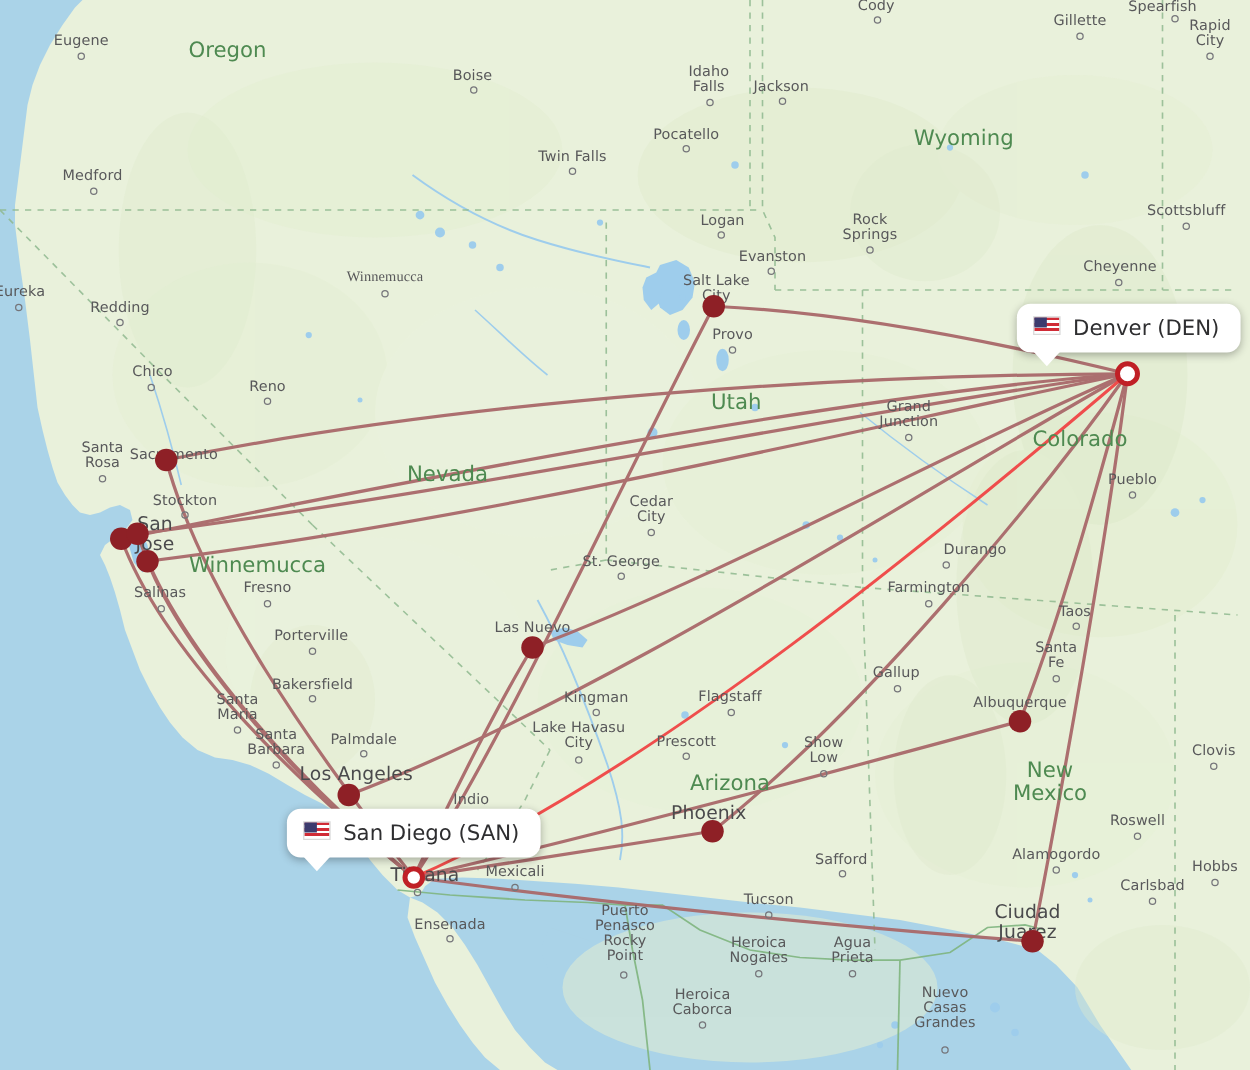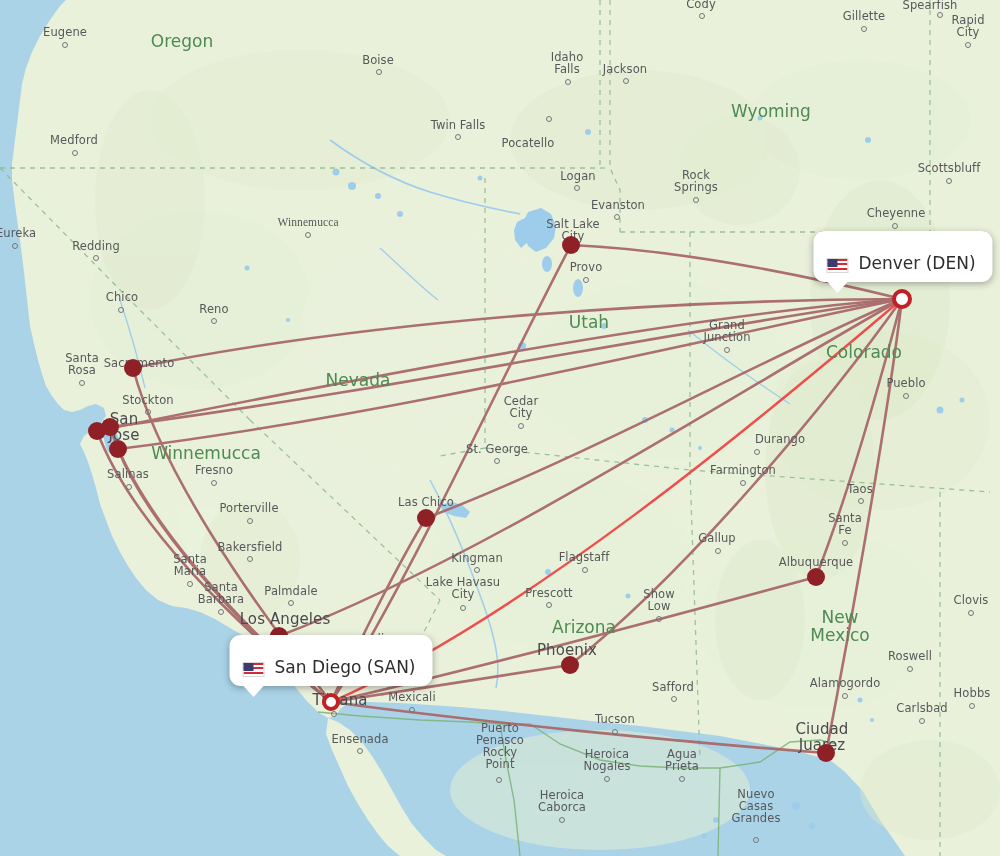--- a/index.html
+++ b/index.html
@@ -75,23 +75,23 @@
     background: #ffffff;
     border: 4px solid #c02026;
   }
 
   
   .tooltip {
     position: absolute;
     background: #ffffff;
     border-radius: 11px;
     box-shadow: 0 2px 7px rgba(0,0,0,.30);
-    padding: 22px 17px 9px 13px;
+    padding: 10px 17px 9px 13px;
     display: flex;
-    align-items: flex-end;
+    align-items: flex-start;
     gap: 10px;
     transform: translate(-50%, -100%);
     white-space: nowrap;
   }
   .tooltip .tip-tail {
     position: absolute;
     bottom: -11px;
     width: 0; height: 0;
     border-left: 11px solid transparent;
     border-right: 11px solid transparent;
@@ -328,21 +328,21 @@
       <div class="city-dot" style="left: 702px; top: 16px;"></div>
       <div class="lbl city-label" style="left: 864px; top: 16px;">Gillette</div>
       <div class="city-dot" style="left: 864px; top: 29px;"></div>
       <div class="lbl city-label" style="left: 930px; top: 5px;">Spearfish</div>
       <div class="city-dot" style="left: 940px; top: 15px;"></div>
       <div class="lbl city-label" style="left: 968px; top: 26px;">Rapid
 City</div>
       <div class="city-dot" style="left: 968px; top: 45px;"></div>
       <div class="lbl city-label" style="left: 458px; top: 125px;">Twin Falls</div>
       <div class="city-dot" style="left: 458px; top: 137px;"></div>
-      <div class="lbl city-label" style="left: 528px; top: 107px; margin-top: 36px;">Pocatello</div>
+      <div class="lbl city-label" style="left: 549px; top: 107px;">Pocatello</div>
       <div class="city-dot" style="left: 549px; top: 119px;"></div>
       <div class="lbl city-label" style="left: 578px; top: 176px;">Logan</div>
       <div class="city-dot" style="left: 577px; top: 188px;"></div>
       <div class="lbl city-label" style="left: 618px; top: 205px;">Evanston</div>
       <div class="city-dot" style="left: 617px; top: 217px;"></div>
       <div class="lbl city-label" style="left: 696px; top: 181px;">Rock
 Springs</div>
       <div class="city-dot" style="left: 696px; top: 200px;"></div>
       <div class="lbl city-label" style="left: 949px; top: 168px;">Scottsbluff</div>
       <div class="city-dot" style="left: 949px; top: 181px;"></div>
@@ -382,21 +382,21 @@
 Maria</div>
       <div class="city-dot" style="left: 190px; top: 584px;"></div>
       <div class="lbl city-label" style="left: 221px; top: 593px;">Santa
 Barbara</div>
       <div class="city-dot" style="left: 221px; top: 612px;"></div>
       <div class="lbl city-label" style="left: 291px; top: 591px;">Palmdale</div>
       <div class="city-dot" style="left: 291px; top: 603px;"></div>
       <div class="lbl city-label big" style="left: 285px; top: 620px;">Los Angeles</div>
       <div class="lbl city-label" style="left: 377px; top: 639px;">Indio</div>
       <div class="city-dot" style="left: 378px; top: 651px;"></div>
-      <div class="lbl city-label" style="left: 426px; top: 502px;">Las Chico</div>
+      <div class="lbl city-label" style="left: 426px; top: 502px;">Las Nuevo</div>
       <div class="lbl city-label" style="left: 477px; top: 558px;">Kingman</div>
       <div class="city-dot" style="left: 477px; top: 570px;"></div>
       <div class="lbl city-label" style="left: 463px; top: 588px;">Lake Havasu
 City</div>
       <div class="city-dot" style="left: 463px; top: 608px;"></div>
       <div class="lbl city-label" style="left: 549px; top: 593px;">Prescott</div>
       <div class="city-dot" style="left: 549px; top: 605px;"></div>
       <div class="lbl city-label" style="left: 584px; top: 557px;">Flagstaff</div>
       <div class="city-dot" style="left: 585px; top: 570px;"></div>
       <div class="lbl city-label" style="left: 659px; top: 600px;">Show

